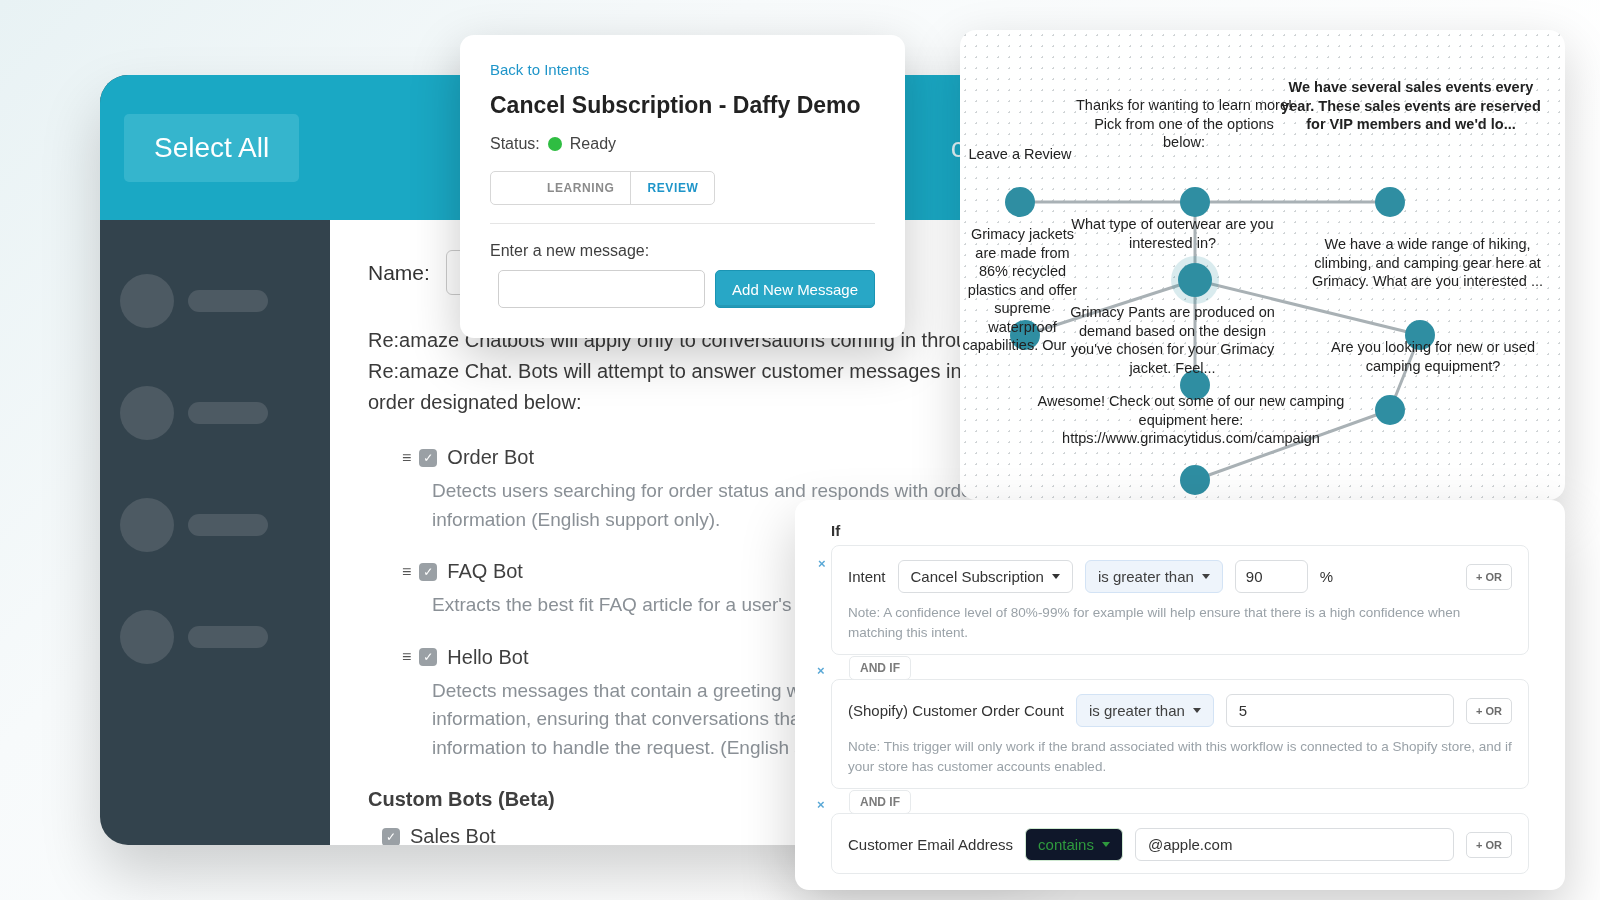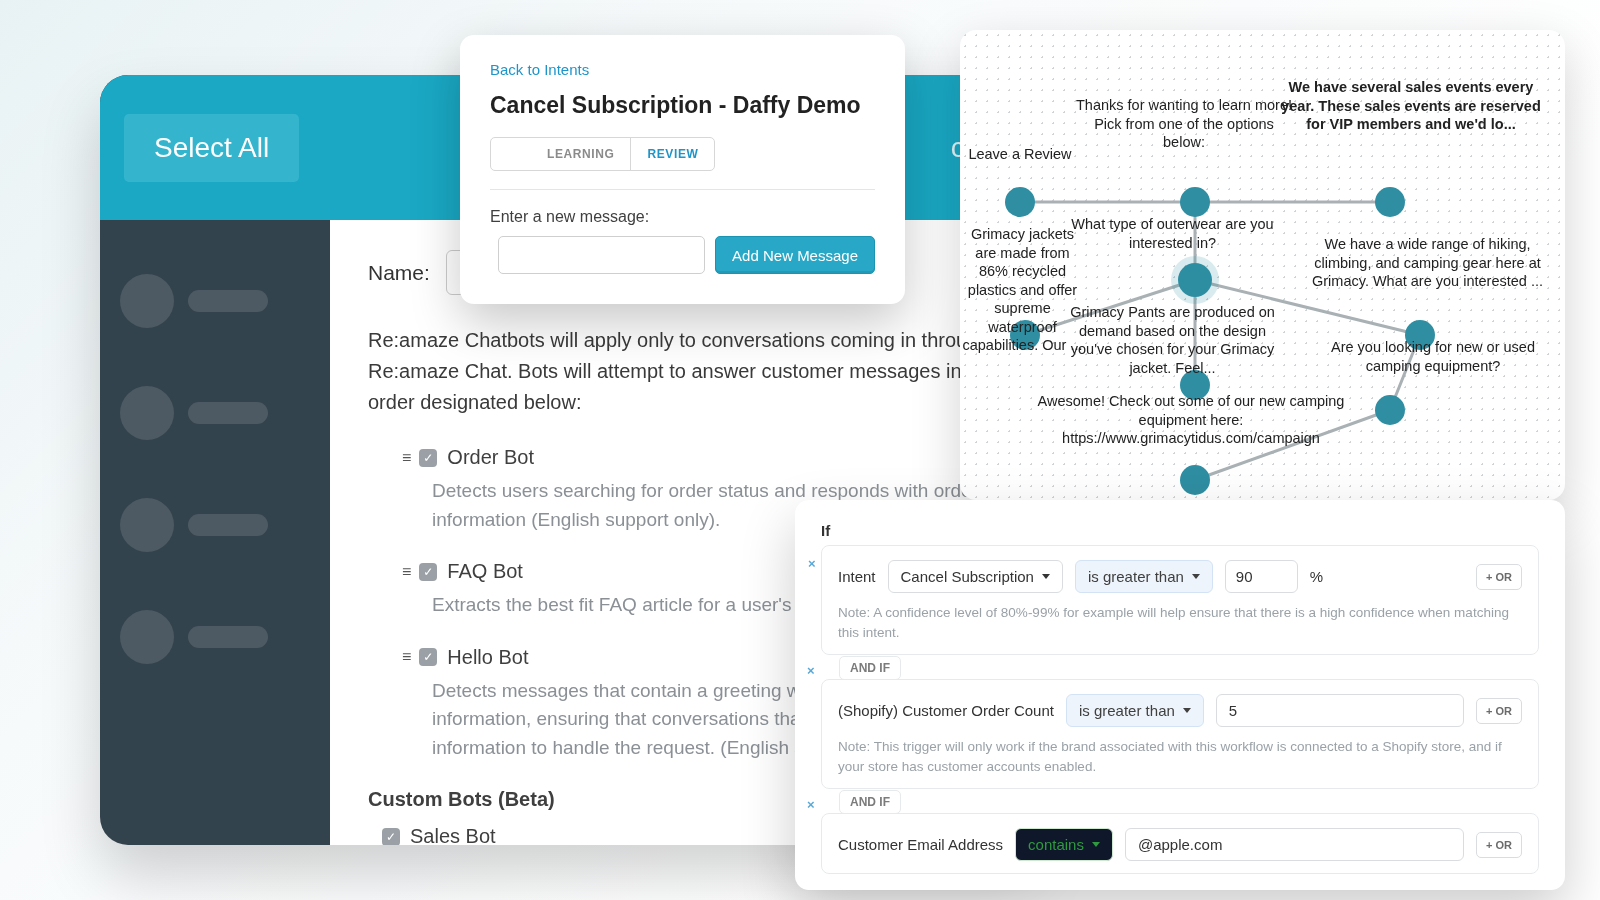--- a/index.html
+++ b/index.html
@@ -82,21 +82,21 @@
   .n4{left:0px;top:195px;width:125px;}
   .n5{left:100px;top:185px;width:225px;}
   .n6{left:335px;top:205px;width:265px;}
   .n7{left:100px;top:273px;width:225px;}
   .n8{left:348px;top:308px;width:250px;}
   .n9{left:66px;top:362px;width:330px;}
 
   
   .wf{
     position:absolute; left:795px; top:500px; width:770px; height:390px;
-    background:#fff; border-radius:14px; padding:22px 26px 10px;
+    background:#fff; border-radius:14px; padding:22px 36px 10px;
     box-shadow:0 22px 55px rgba(0,0,0,.2);
     font-size:15px;color:#333;overflow:hidden;
   }
   .wf-if{font-weight:700;margin-bottom:6px;}
   .wf-block{border:1px solid #e7eaec;border-radius:8px;padding:14px 16px 12px;position:relative;margin-bottom:10px;}
   .wf-close{position:absolute;left:-14px;top:10px;color:#5aa8d6;font-size:13px;font-weight:700;}
   .row{display:flex;align-items:center;gap:12px;flex-wrap:wrap;}
   .pill{border:1px solid #dadde0;border-radius:6px;padding:7px 12px;display:inline-flex;align-items:center;gap:8px;background:#fff;}
   .pill.blue{background:#eef4fb;border-color:#d3e3f5;color:#404040;}
   .pill.green{background:#0f172a;border-color:#cfe9d1;color:#2f9a3e;}
@@ -176,20 +176,25 @@
         <span>Sales Bot</span>
       </div>
 
     </div>
   </div>
 </div>
 
 <div class="intent-modal">
   <div class="back-link">Back to Intents</div>
   <div class="intent-title">Cancel Subscription - Daffy Demo</div>
+  <div class="status-row">
+    <span>Status:</span>
+    <span class="dot-ready"></span>
+    <span>Ready</span>
+  </div>
   <div class="tabs">
     <div class="tab">LEARNING</div>
     <div class="tab active">REVIEW</div>
   </div>
   <div class="tabline"></div>
   <div class="enter-lbl">Enter a new message:</div>
   <div class="msg-row">
     <input class="msg-in" style="">
     <button class="msg-btn">Add New Message</button>
   </div>

